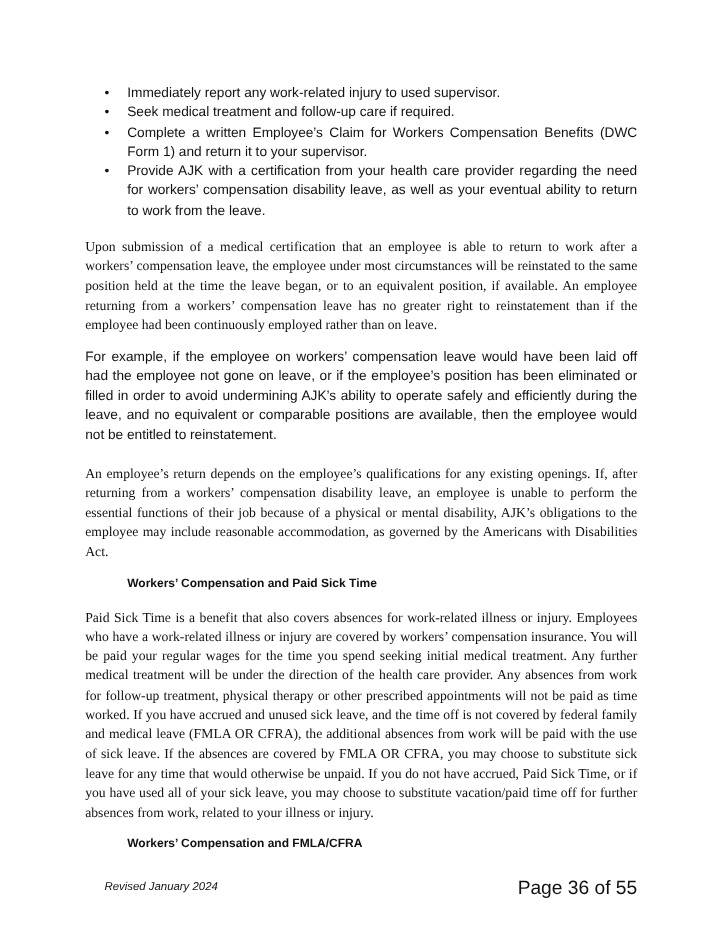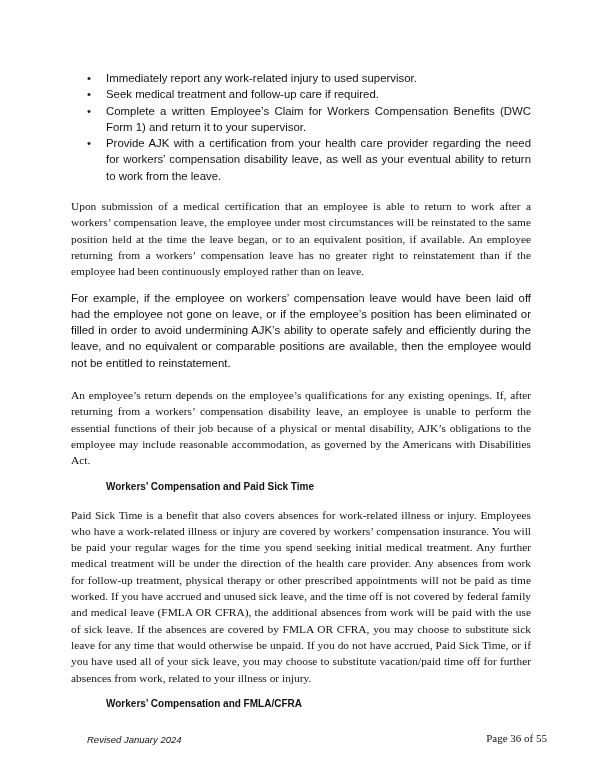--- a/index.html
+++ b/index.html
@@ -9,21 +9,21 @@
   p { margin: 0; text-align: justify; }
   .intro { margin-bottom: 2px; }
   ul.bullets { list-style: none; margin: 0 0 14px 0; padding: 0 0 0 35px; }
   ul.bullets li { position: relative; text-align: justify; }
   ul.bullets li .dot { position: absolute; left: -19px; top: 0; }
   .para { margin-bottom: 10px; font-family: Liberation Serif, serif; }
   .para-tight { margin-bottom: 16px; }
   h2 { font-size: 10px; font-weight: bold; margin: 10px 0 12px 35px; line-height: 16px; }
   .footer { position: absolute; top: 732px; left: 71px; width: 460px; height: 18px; margin-left: 16px; }
   .footer-left { position: absolute; left: 0; top: 2px; font-style: italic; font-size: 9.5px; }
-  .footer-right { position: absolute; right: 0; top: 0; font-size: 11px; font-family: Liberation Serif, serif; }
+  .footer-right { position: absolute; right: 16px; top: 0; font-size: 16px; }
 </style>
 </head>
 <body>
 
 <div class="page">
   <ul class="bullets">
     <li><span class="dot">•</span><span>Immediately report any work-related injury to used supervisor.</span></li>
     <li><span class="dot">•</span><span>Seek medical treatment and follow-up care if required.</span></li>
     <li><span class="dot">•</span><span>Complete a written Employee’s Claim for Workers Compensation Benefits (DWC Form 1) and return it to your supervisor.</span></li>
     <li><span class="dot">•</span><span>Provide AJK with a certification from your health care provider regarding the need for workers’ compensation disability leave, as well as your eventual ability to return to work from the leave.</span></li>

